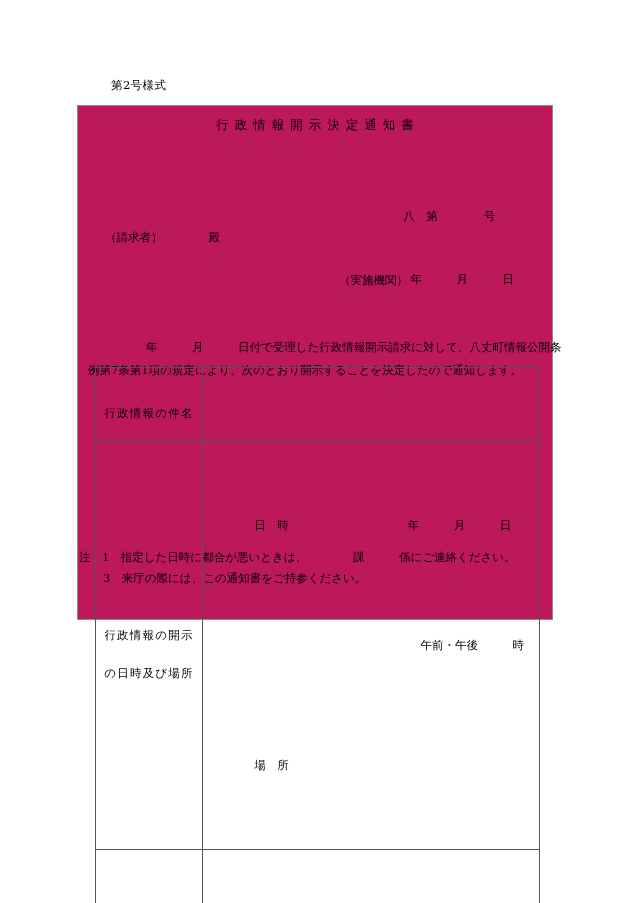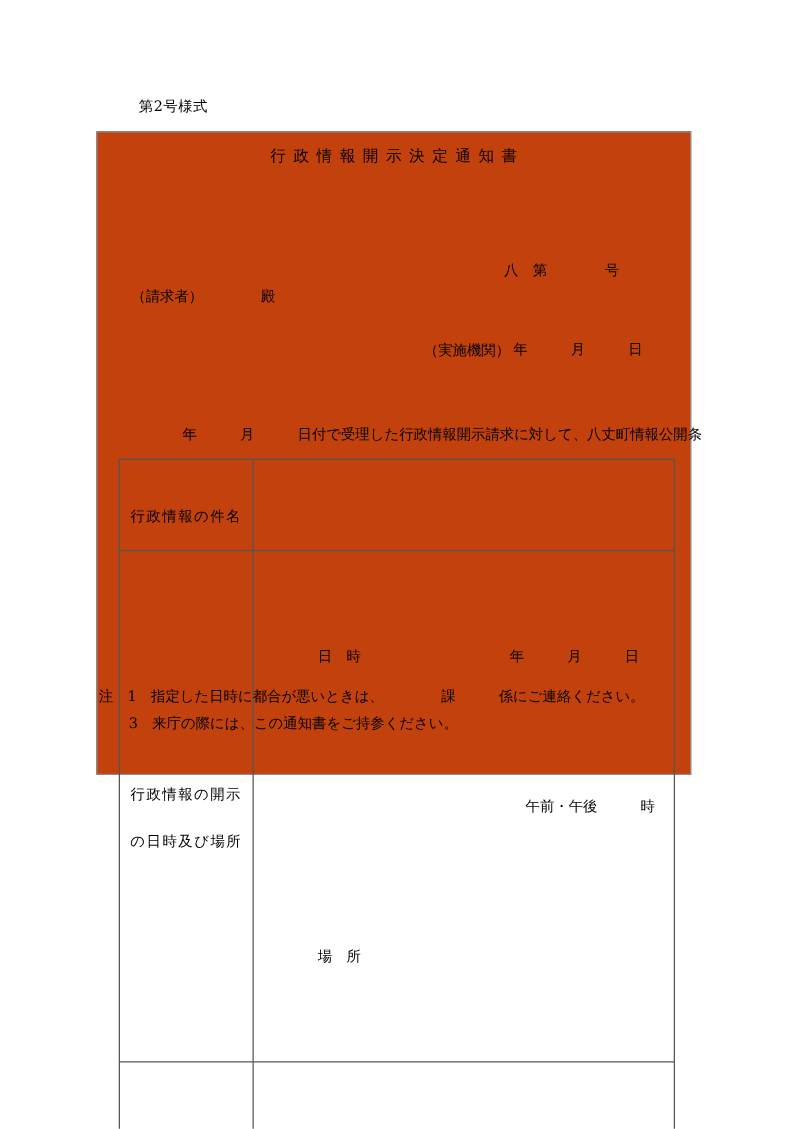--- a/index.html
+++ b/index.html
@@ -29,21 +29,21 @@
 
   
   .frame {
     position: absolute;
     left: 77px;
     top: 105px;
     width: 476px;
     height: 515px;
     border: 1px solid #8a8a8a;
     box-sizing: border-box;
-    background: #c2410c;
+    background: #be185d;
   }
 
   .inner {
     position: relative;
     width: 100%;
     height: 100%;
   }
 
   
   .doc-title {
@@ -179,20 +179,21 @@
       <div class="ref-line-1">八　第　　　　号</div>
       <div class="ref-line-2">年　　　月　　　日</div>
     </div>
 
     <div class="addressee">（請求者）　　　　殿</div>
 
     <div class="agency">（実施機関）</div>
 
     <div class="body-text">
       <div class="body-line body-line-1">年　　　月　　　日付で受理した行政情報開示請求に対して、八丈町情報公開条</div>
+      <div class="body-line body-line-2">例第7条第1項の規定により、次のとおり開示することを決定したので通知します。</div>
     </div>
 
     <table class="form-table">
       <tbody>
         <tr class="row-subject">
           <td class="label-cell">
             <span>行政情報の件名</span>
           </td>
           <td class="value-cell">
             <span></span>

